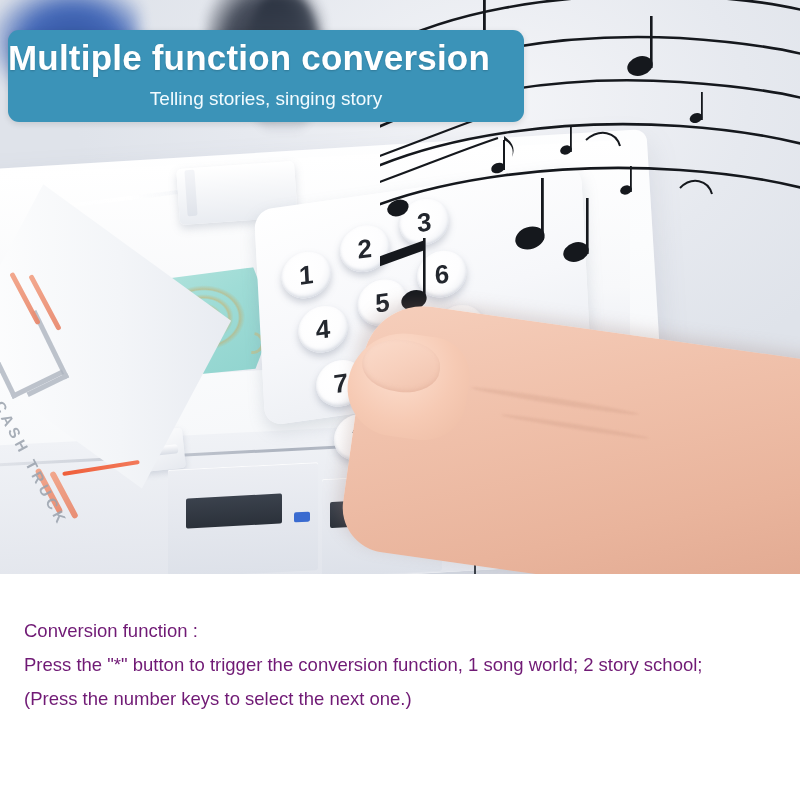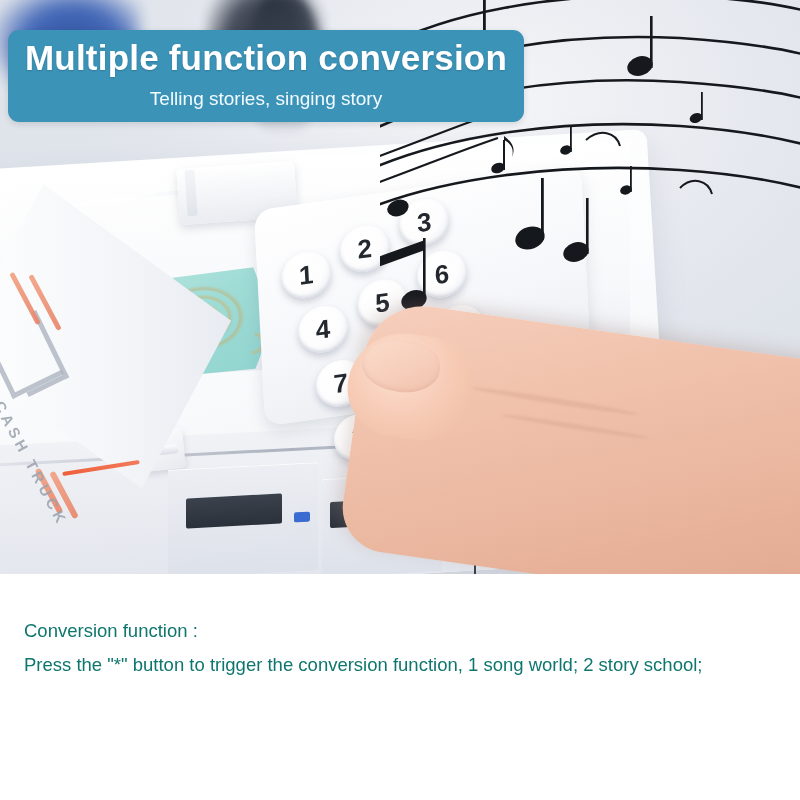--- a/index.html
+++ b/index.html
@@ -128,28 +128,28 @@
     background:radial-gradient(ellipse at 40% 32%, #fde0d1 0%, #f6cab4 55%, #edbca4 100%);}
   .nail{position:absolute;left:362px;top:340px;width:78px;height:52px;
     border-radius:50% 46% 48% 50%;transform:rotate(6deg);
     background:linear-gradient(150deg,#fbdccc 0%,#f7d0bd 50%,#f0c2ac 100%);
     box-shadow:inset 0 -2px 4px rgba(215,160,140,.35);}
   .finger-crease{position:absolute;background:rgba(200,150,130,.28);border-radius:50%;filter:blur(1px);}
 
   
   .banner{position:absolute;left:8px;top:30px;width:516px;height:92px;
     background:#3b93b8;border-radius:11px;box-shadow:0 2px 6px rgba(0,0,0,.12);}
-  .banner-title{position:absolute;left:0;top:8px;width:516px;text-align:center;
+  .banner-title{position:absolute;left:0;top:8px;width:516px;text-align:left;
     color:#ffffff;font-size:35px;font-weight:700;letter-spacing:.2px;
     text-shadow:0 1px 2px rgba(0,0,0,.18);}
   .banner-sub{position:absolute;left:0;top:58px;width:516px;text-align:center;
     color:#f2fbff;font-size:19px;font-weight:400;}
 
   
-  .caption{position:absolute;left:24px;top:614px;width:760px;color:#0f766e;
+  .caption{position:absolute;left:24px;top:614px;width:760px;color:#701a75;
     font-size:18.5px;line-height:34px;font-weight:400;}
   .caption div{white-space:nowrap;}
 </style>
 </head>
 <body>
 
 <div id="page">
 
   <div class="photo">
     <div class="photo-bg"></div>
@@ -274,15 +274,16 @@
   </div>
 
   <div class="banner">
     <div class="banner-title">Multiple function conversion</div>
     <div class="banner-sub">Telling stories, singing story</div>
   </div>
 
   <div class="caption">
     <div>Conversion function :</div>
     <div>Press the "*" button to trigger the conversion function, 1 song world; 2 story school;</div>
+    <div>(Press the number keys to select the next one.)</div>
   </div>
 
 </div>
 
 </body></html>

